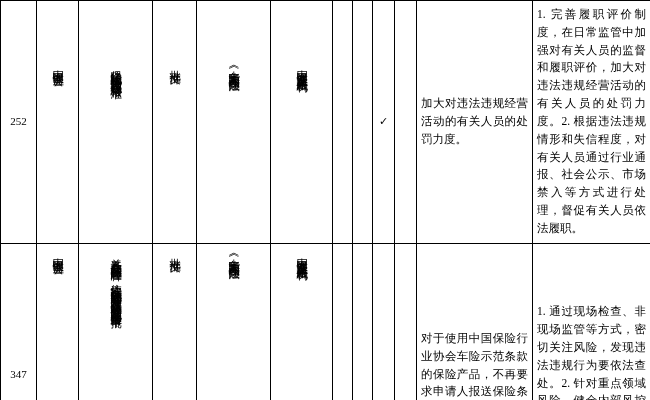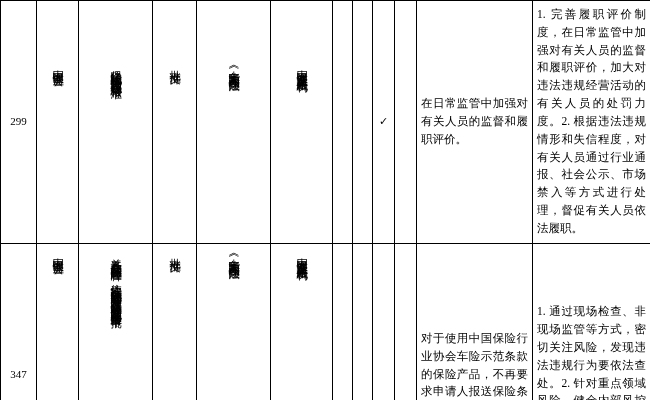--- a/index.html
+++ b/index.html
@@ -101,21 +101,21 @@
         <col class="c-chk1">
         <col class="c-chk2">
       <col class="c-chk3">
         <col class="c-chk4">
         <col class="c-detail">
         <col class="c-measure">
     </colgroup>
     <tbody>
       <tr class="row-402">
         <td class="num">
-          <span>299</span>
+          <span>252</span>
         </td>
         <td>
           <div class="vert-wrap">
             <span class="vert">中国银保监会</span>
           </div>
         </td>
         <td>
           <div class="vert-wrap">
             <span class="vert">保险经纪机构高级管理人员任职资格核准</span>
           </div>
@@ -141,21 +141,21 @@
         <td class="check">
           <span></span>
         </td>
         <td class="check">
           <span>✓</span>
         </td>
         <td class="check">
           <span></span>
         </td>
         <td>
-          <span class="horiz">在日常监管中加强对有关人员的监督和履职评价。</span>
+          <span class="horiz">加大对违法违规经营活动的有关人员的处罚力度。</span>
         </td>
         <td>
           <span class="horiz">1. 完善履职评价制度，在日常监管中加强对有关人员的监督和履职评价，加大对违法违规经营活动的有关人员的处罚力度。2. 根据违法违规情形和失信程度，对有关人员通过行业通报、社会公示、市场禁入等方式进行处理，督促有关人员依法履职。</span>
         </td>
       </tr>
       <tr class="row-403">
         <td class="num">
           <span>347</span>
         </td>
         <td>

